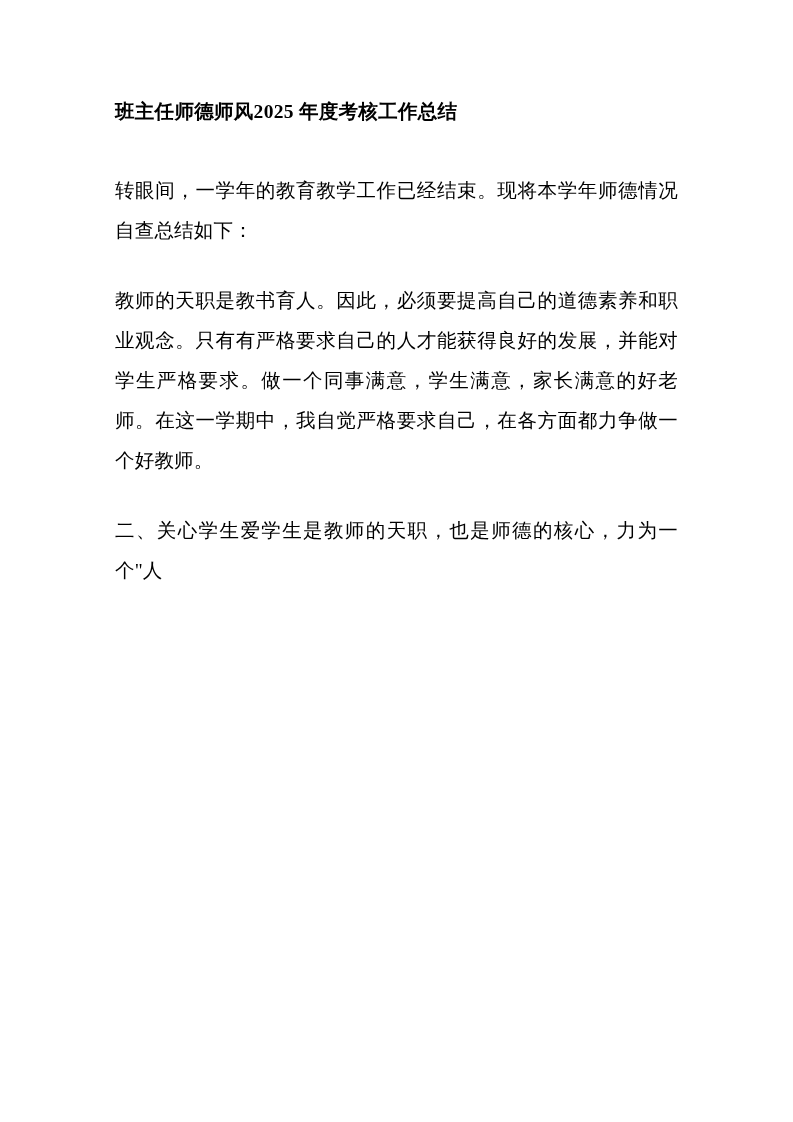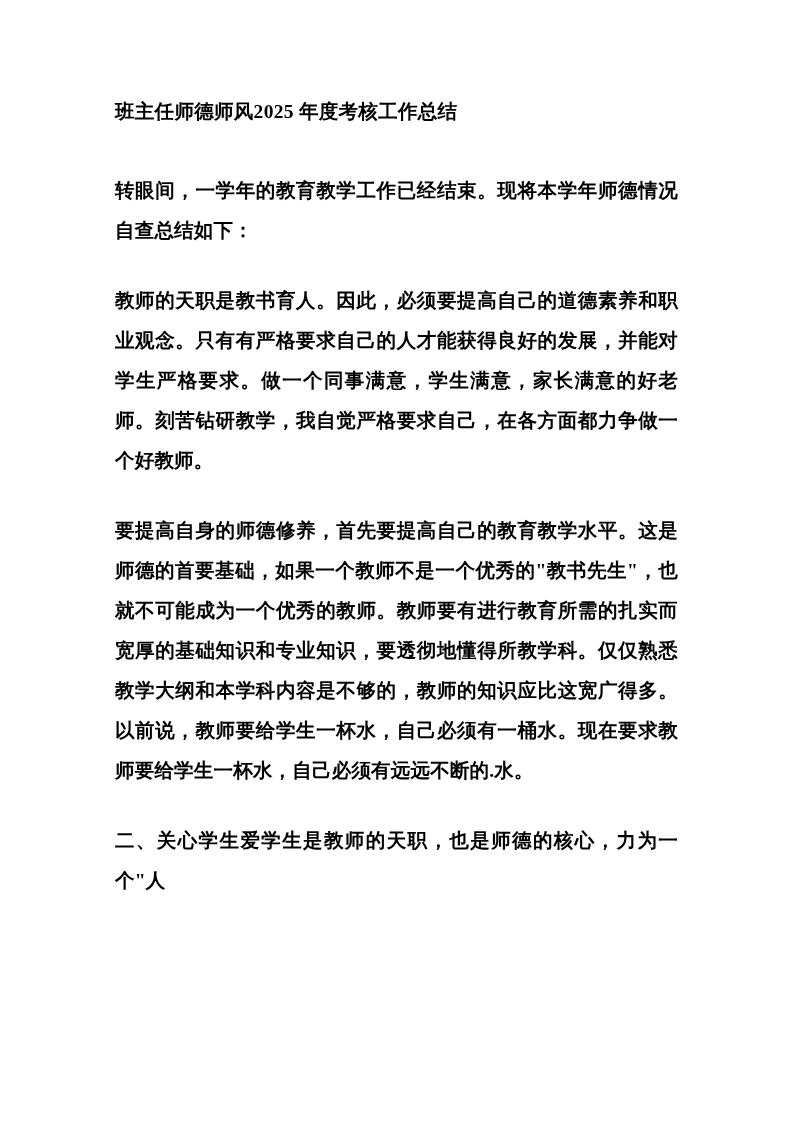--- a/index.html
+++ b/index.html
@@ -28,28 +28,26 @@
     letter-spacing: 0.3px;
     margin: 0 0 44px 0;
   }
   .para {
     font-size: 19.5px;
     line-height: 2.05;
     letter-spacing: 0.2px;
     margin: 0 0 30px 0;
     text-align: justify;
     text-justify: inter-ideograph;
-    font-weight: bold;
   }
   .para:last-child {
     margin-bottom: 0;
   }
 </style>
 </head>
 <body>
 
 <div class="page">
   <h1 class="doc-title">班主任师德师风2025 年度考核工作总结</h1>
   <p class="para">转眼间，一学年的教育教学工作已经结束。现将本学年师德情况自查总结如下：</p>
-  <p class="para">教师的天职是教书育人。因此，必须要提高自己的道德素养和职业观念。只有有严格要求自己的人才能获得良好的发展，并能对学生严格要求。做一个同事满意，学生满意，家长满意的好老师。刻苦钻研教学，我自觉严格要求自己，在各方面都力争做一个好教师。</p>
-  <p class="para">要提高自身的师德修养，首先要提高自己的教育教学水平。这是师德的首要基础，如果一个教师不是一个优秀的"教书先生"，也就不可能成为一个优秀的教师。教师要有进行教育所需的扎实而宽厚的基础知识和专业知识，要透彻地懂得所教学科。仅仅熟悉教学大纲和本学科内容是不够的，教师的知识应比这宽广得多。以前说，教师要给学生一杯水，自己必须有一桶水。现在要求教师要给学生一杯水，自己必须有远远不断的.水。</p>
+  <p class="para">教师的天职是教书育人。因此，必须要提高自己的道德素养和职业观念。只有有严格要求自己的人才能获得良好的发展，并能对学生严格要求。做一个同事满意，学生满意，家长满意的好老师。在这一学期中，我自觉严格要求自己，在各方面都力争做一个好教师。</p>
   <p class="para">二、关心学生爱学生是教师的天职，也是师德的核心，力为一个"人</p>
 </div>
 
 </body></html>

